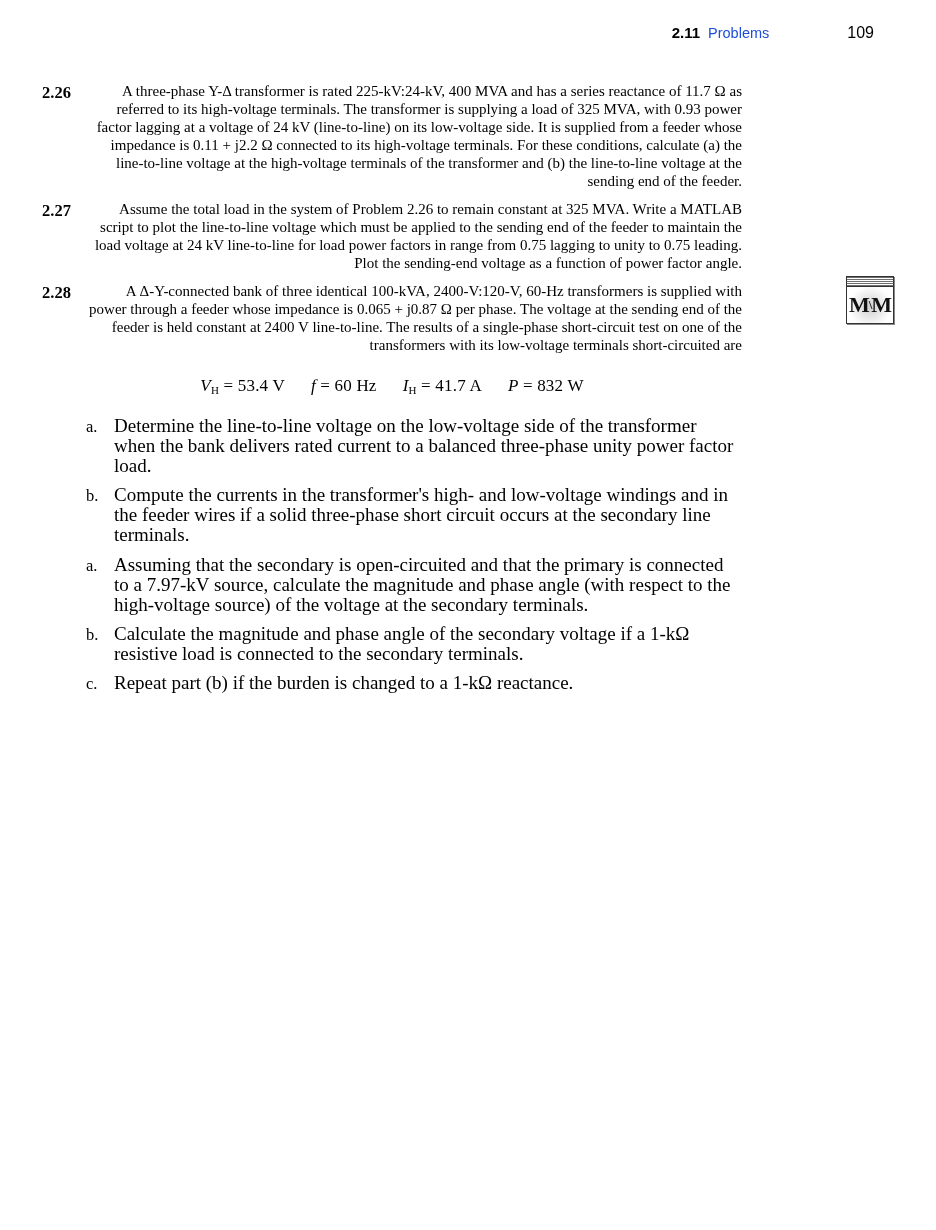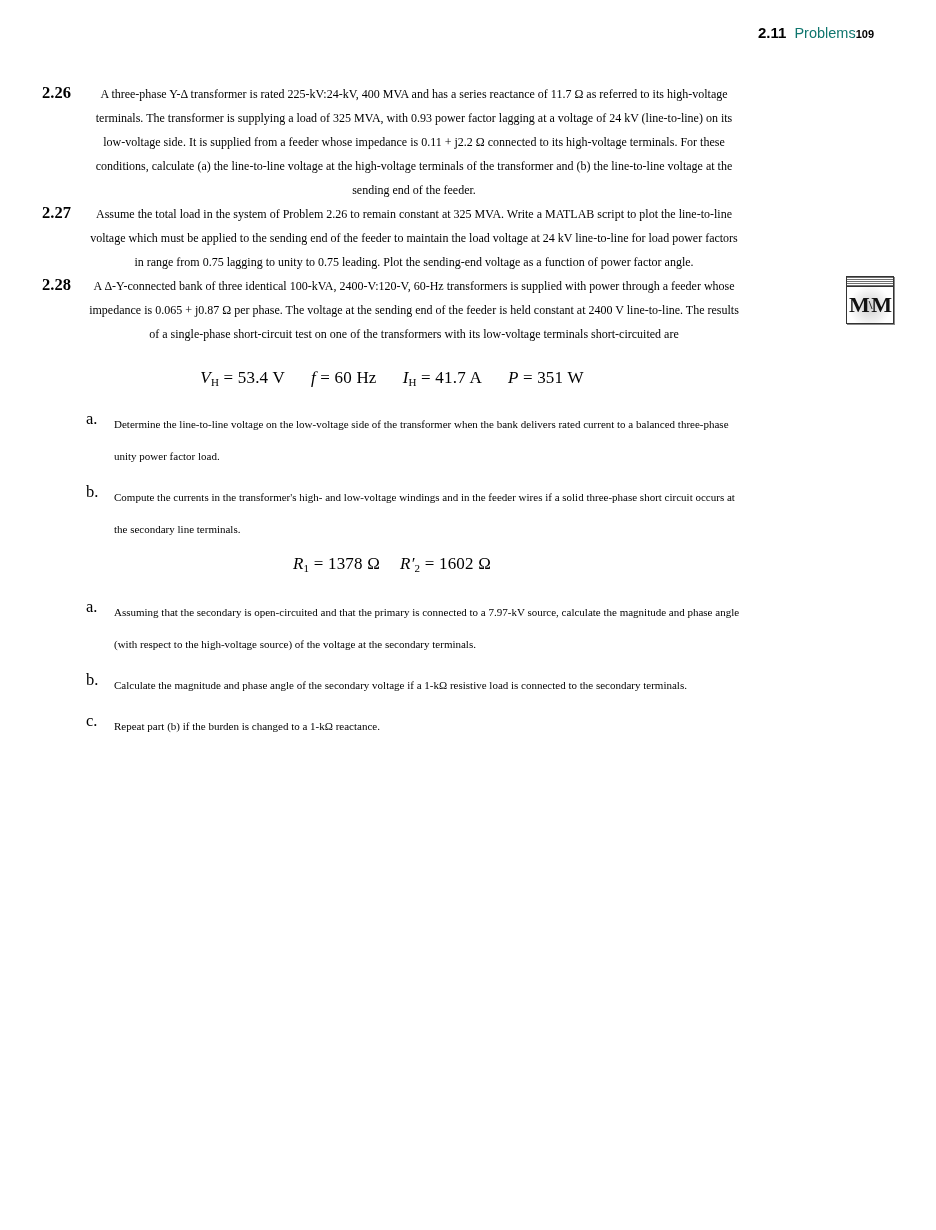--- a/index.html
+++ b/index.html
@@ -32,71 +32,73 @@
   }
   .hdr-section {
     font-family: "Liberation Sans", sans-serif;
     font-weight: bold;
     font-size: 15px;
     margin-right: 8px;
   }
   .hdr-title {
     font-family: "Liberation Sans", sans-serif;
     font-size: 14.5px;
-    color: #0f766e;
+    color: #1d4ed8;
   }
   .hdr-pageno {
     font-family: "Liberation Sans", sans-serif;
-    font-weight: bold;
-    font-size: 11px;
+    font-weight: normal;
+    font-size: 16px;
+    margin-left: 78px;
   }
   
   .content {
     margin-top: 24px;
     width: 700px;
     margin-left: 6px;
   }
   .problem {
     display: flex;
     align-items: flex-start;
     margin-bottom: 0px;
+    margin-top: 10px;
   }
   .pnum {
     font-weight: bold;
     font-size: 16.5px;
     width: 44px;
     flex: 0 0 44px;
     text-align: left;
     line-height: 22.6px;
   }
   .ptext {
-    font-size: 12px;
-    line-height: 24px;
-    text-align: center;
+    font-size: 15px;
+    line-height: 18px;
+    text-align: right;
     flex: 1 1 auto;
   }
   
   .sublist {
     margin: 10px 0 8px 0;
     padding-left: 44px;
   }
   .subitem {
     display: flex;
     align-items: flex-start;
     margin-bottom: 9px;
   }
   .sublabel {
     width: 28px;
     flex: 0 0 28px;
     font-size: 16.5px;
     line-height: 22.6px;
   }
   .subtext {
-    font-size: 11px;
-    line-height: 32px;
+    font-size: 19px;
+    line-height: 20px;
     flex: 1 1 auto;
   }
   
   .equation {
     text-align: center;
     font-size: 17px;
     margin: 22px 0 20px 0;
     letter-spacing: 0.2px;
   }
   .equation.tight { margin: 18px 0 6px 0; }
@@ -165,38 +167,35 @@
       <div class="pnum">2.27</div>
       <div class="ptext">Assume the total load in the system of Problem 2.26 to remain constant at 325 MVA. Write a MATLAB script to plot the line-to-line voltage which must be applied to the sending end of the feeder to maintain the load voltage at 24 kV line-to-line for load power factors in range from 0.75 lagging to unity to 0.75 leading. Plot the sending-end voltage as a function of power factor angle.</div>
     </div>
 
     <div class="problem">
       <div class="pnum">2.28</div>
       <div class="ptext">A Δ-Y-connected bank of three identical 100-kVA, 2400-V:120-V, 60-Hz transformers is supplied with power through a feeder whose impedance is 0.065 + j0.87 Ω per phase. The voltage at the sending end of the feeder is held constant at 2400 V line-to-line. The results of a single-phase short-circuit test on one of the transformers with its low-voltage terminals short-circuited are</div>
     </div>
 
     <div class="equation">
-      <i>V</i><sub>H</sub> = <span>53.4 V</span><span class="eqgap"></span><i>f</i> = <span>60 Hz</span><span class="eqgap"></span><i>I</i><sub>H</sub> = <span>41.7 A</span><span class="eqgap"></span><i>P</i> = <span>351 W</span>
+      <i>V</i><sub>H</sub> = <span>53.4 V</span><span class="eqgap"></span><i>f</i> = <span>60 Hz</span><span class="eqgap"></span><i>I</i><sub>H</sub> = <span>41.7 A</span><span class="eqgap"></span><i>P</i> = <span>832 W</span>
     </div>
 
     <div class="sublist">
       <div class="subitem">
         <div class="sublabel">a.</div>
         <div class="subtext">Determine the line-to-line voltage on the low-voltage side of the transformer when the bank delivers rated current to a balanced three-phase unity power factor load.</div>
       </div>
       <div class="subitem">
         <div class="sublabel">b.</div>
         <div class="subtext">Compute the currents in the transformer's high- and low-voltage windings and in the feeder wires if a solid three-phase short circuit occurs at the secondary line terminals.</div>
       </div>
     </div>
 
 
-    <div class="equation tight2">
-      <i>R</i><sub>1</sub> = <span>1378 Ω</span><span class="eqgap-s"></span><i>R</i><span class="prime">′</span><sub>2</sub> = <span>1602 Ω</span>
-    </div>
 
     <div class="sublist">
       <div class="subitem">
         <div class="sublabel">a.</div>
         <div class="subtext">Assuming that the secondary is open-circuited and that the primary is connected to a 7.97-kV source, calculate the magnitude and phase angle (with respect to the high-voltage source) of the voltage at the secondary terminals.</div>
       </div>
       <div class="subitem">
         <div class="sublabel">b.</div>
         <div class="subtext">Calculate the magnitude and phase angle of the secondary voltage if a 1-kΩ resistive load is connected to the secondary terminals.</div>
       </div>

